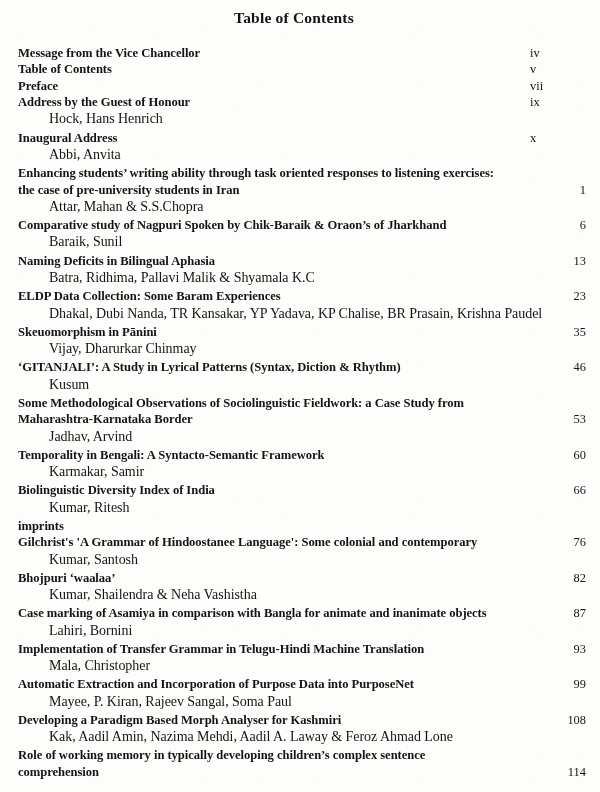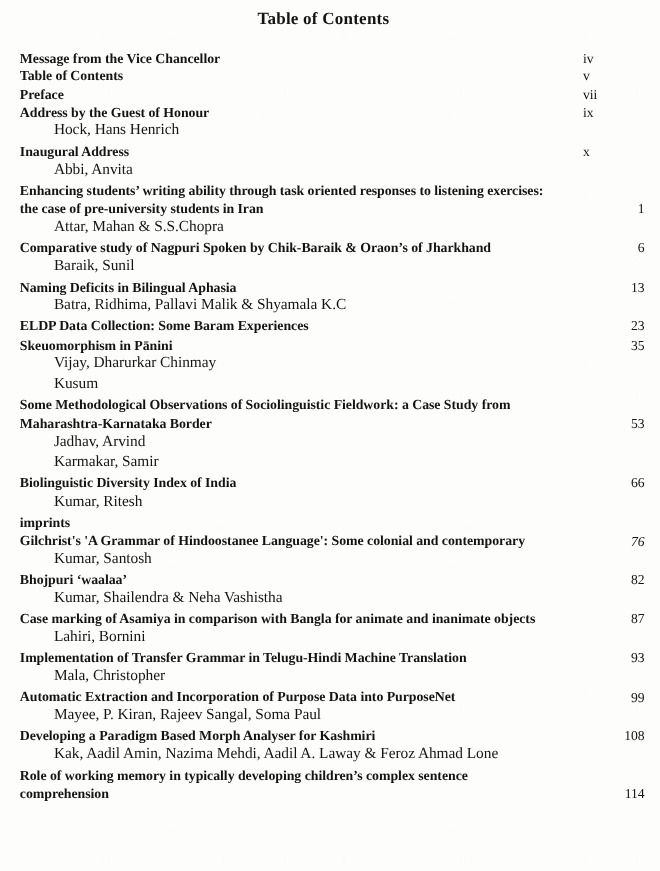--- a/index.html
+++ b/index.html
@@ -180,62 +180,75 @@
         </div>
         <div class="entry-authors">Batra, Ridhima, Pallavi Malik &amp; Shyamala K.C</div>
       </div>
       <div class="entry has-authors">
         <div class="entry-title-row">
           <div class="entry-title">
             <span class="title-line">ELDP Data Collection: Some Baram Experiences</span>
           </div>
           <div class="page-num arabic">23</div>
         </div>
+        <div class="entry-authors">Dhakal, Dubi Nanda, TR Kansakar, YP Yadava, KP Chalise, BR Prasain, Krishna Paudel</div>
       </div>
       <div class="entry has-authors">
         <div class="entry-title-row">
           <div class="entry-title">
             <span class="title-line">Skeuomorphism in Pānini</span>
           </div>
           <div class="page-num arabic">35</div>
         </div>
         <div class="entry-authors">Vijay, Dharurkar Chinmay</div>
       </div>
       <div class="entry has-authors">
+        <div class="entry-title-row">
+          <div class="entry-title">
+            <span class="title-line">‘GITANJALI’: A Study in Lyrical Patterns (Syntax, Diction &amp; Rhythm)</span>
+          </div>
+          <div class="page-num arabic">46</div>
+        </div>
         <div class="entry-authors">Kusum</div>
       </div>
       <div class="entry has-authors">
         <div class="entry-title-row">
           <div class="entry-title">
             <span class="title-line">Some Methodological Observations of Sociolinguistic Fieldwork: a Case Study from</span>
             <span class="title-line">Maharashtra-Karnataka Border</span>
           </div>
           <div class="page-num arabic" style="align-self: flex-end;">53</div>
         </div>
         <div class="entry-authors">Jadhav, Arvind</div>
       </div>
       <div class="entry has-authors">
+        <div class="entry-title-row">
+          <div class="entry-title">
+            <span class="title-line">Temporality in Bengali: A Syntacto-Semantic Framework</span>
+          </div>
+          <div class="page-num arabic">60</div>
+        </div>
         <div class="entry-authors">Karmakar, Samir</div>
       </div>
       <div class="entry has-authors">
         <div class="entry-title-row">
           <div class="entry-title">
             <span class="title-line">Biolinguistic Diversity Index of India</span>
           </div>
           <div class="page-num arabic">66</div>
         </div>
         <div class="entry-authors">Kumar, Ritesh</div>
       </div>
       <div class="entry has-authors">
         <div class="entry-title-row">
           <div class="entry-title">
             <span class="title-line">imprints</span>
             <span class="title-line">Gilchrist's 'A Grammar of Hindoostanee Language': Some colonial and contemporary</span>
           </div>
-          <div class="page-num arabic" style="align-self: flex-end; font-style: italic;">76</div>
+          <div class="page-num arabic" style="align-self: flex-end;">76</div>
         </div>
         <div class="entry-authors">Kumar, Santosh</div>
       </div>
       <div class="entry has-authors">
         <div class="entry-title-row">
           <div class="entry-title">
             <span class="title-line">Bhojpuri ‘waalaa’</span>
           </div>
           <div class="page-num arabic">82</div>
         </div>

